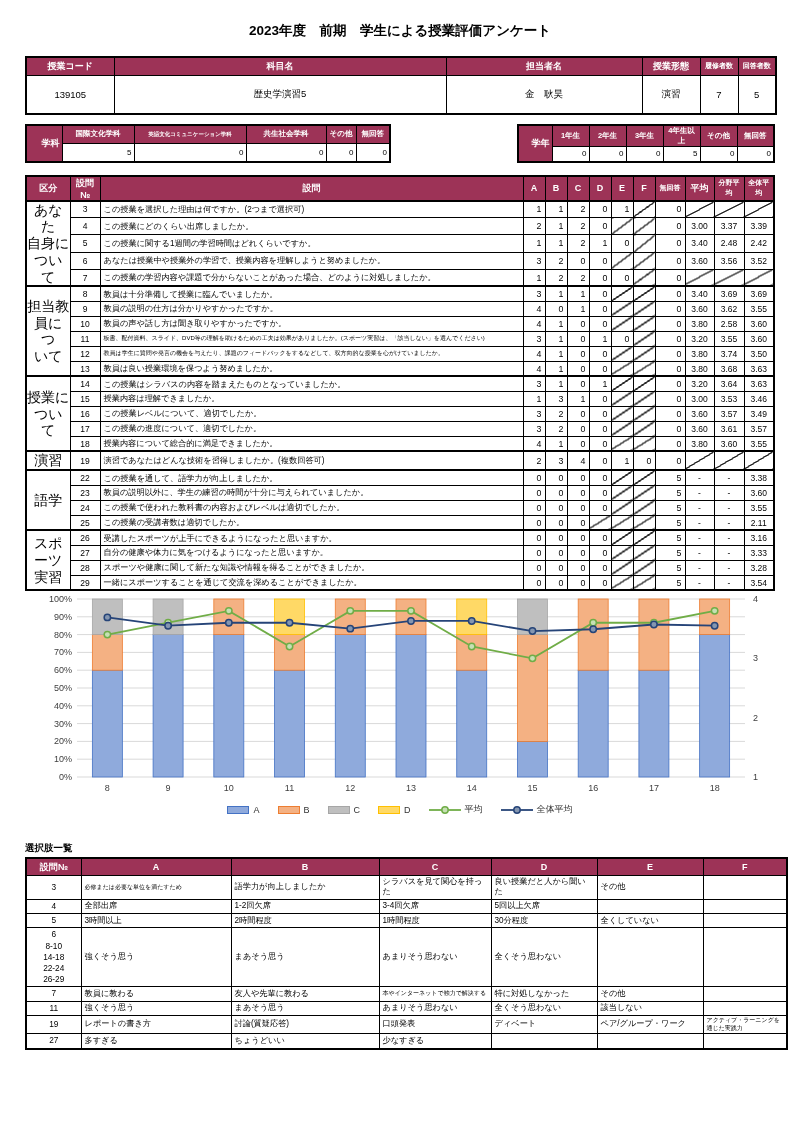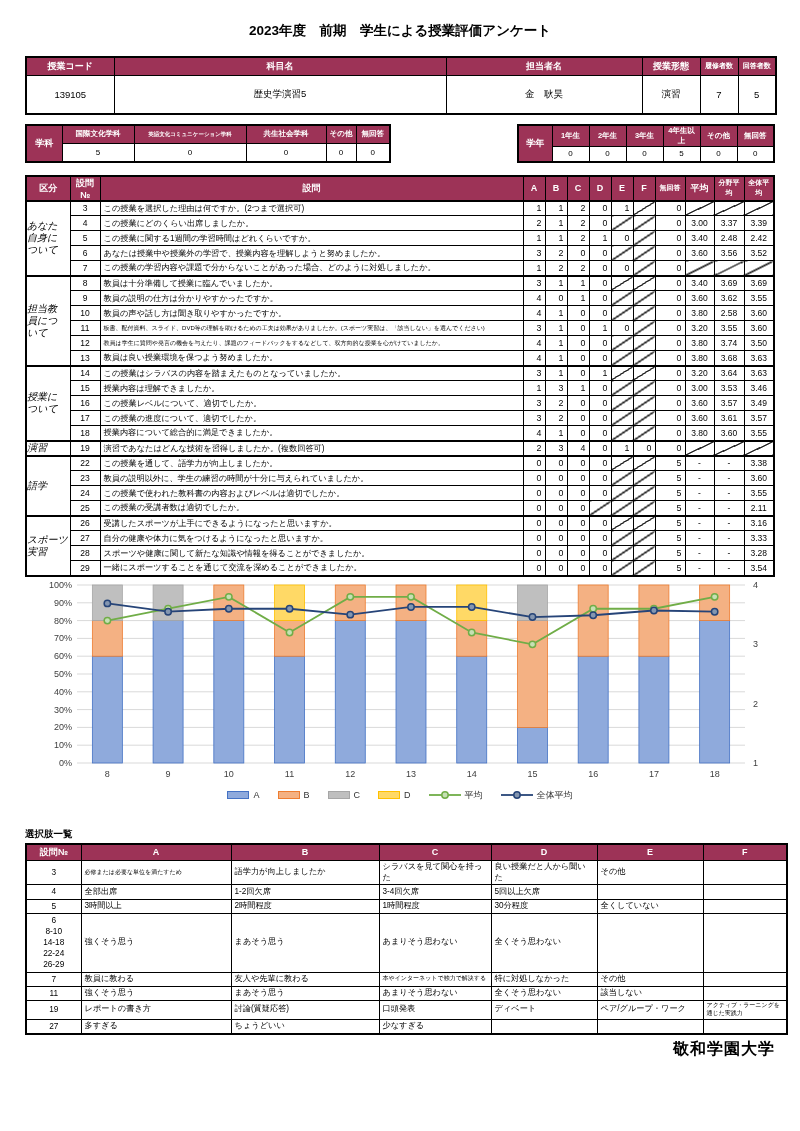--- a/index.html
+++ b/index.html
@@ -19,28 +19,28 @@
   
   .course { width:750px; }
   .course th { height:18px; }
   .course td { height:39px; text-align:center; font-size:9.5px; }
   .fs7 { font-size:7px !important; }
   .fs75 { font-size:7.5px !important; }
 
   .row2 { display:flex; justify-content:space-between; margin-top:9px; }
   .mini { font-size:8px; }
   .mini th { height:15px; font-size:7.5px; }
-  .mini td { height:15px; text-align:center; }
+  .mini td { height:15px; text-align:right; }
   .fs55 { font-size:5.5px !important; }
 
   
   .main { width:750px; margin-top:12px; font-size:9px; }
   .main th { height:16px;margin-top:46px; }
   .main td { height:15px; }
-  .main .group { font-size:10px; white-space:pre-line; line-height:1.2; padding:0;font-style:italic; }
+  .main .group { text-align:center; font-size:14px; white-space:pre-line; line-height:1.2; padding:0; }
   .main .qno { text-align:center; font-size:8.5px; }
   .main .q { text-align:left; font-size:8.2px; padding-left:3px; white-space:nowrap; }
   .main .q.small { font-size:6px; }
   .main .num { text-align:right; padding-right:3px; font-size:8.8px; }
   .main .avgv { text-align:center; font-size:8.5px; }
   .main tr.gstart td { border-top:2px solid #000; }
   .slash { background:linear-gradient(to bottom right, transparent calc(50% - 0.7px), #2b2b2b calc(50% - 0.7px), #2b2b2b calc(50% + 0.7px), transparent calc(50% + 0.7px)); }
 
   
   .chart-title { text-align:center; font-size:13px; color:#555; margin:16px 0 2px; letter-spacing:1px; }
@@ -771,14 +771,13 @@
           <td class="opt">多すぎる</td>
           <td class="opt">ちょうどいい</td>
           <td class="opt">少なすぎる</td>
           <td class="opt"></td>
           <td class="opt"></td>
           <td class="opt"></td>
         </tr>
       </tbody>
   </table>
 
-  <div class="footer">敬和学園大学</div>
 </div>
 
 </body></html>

